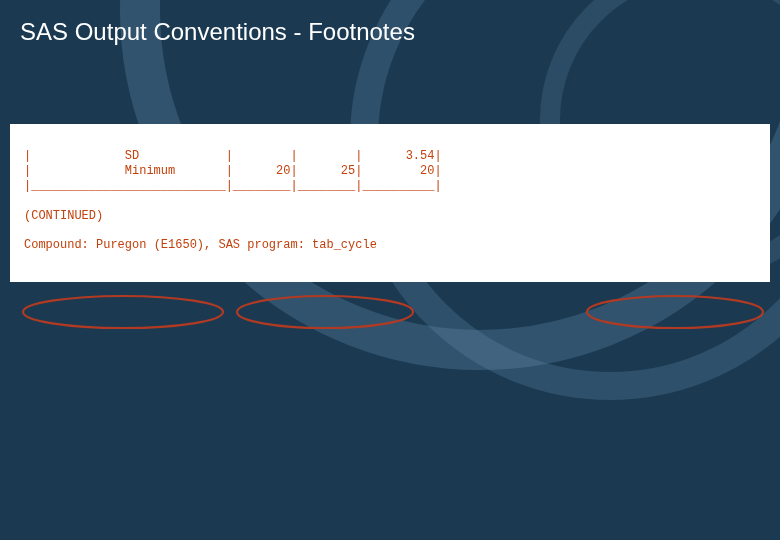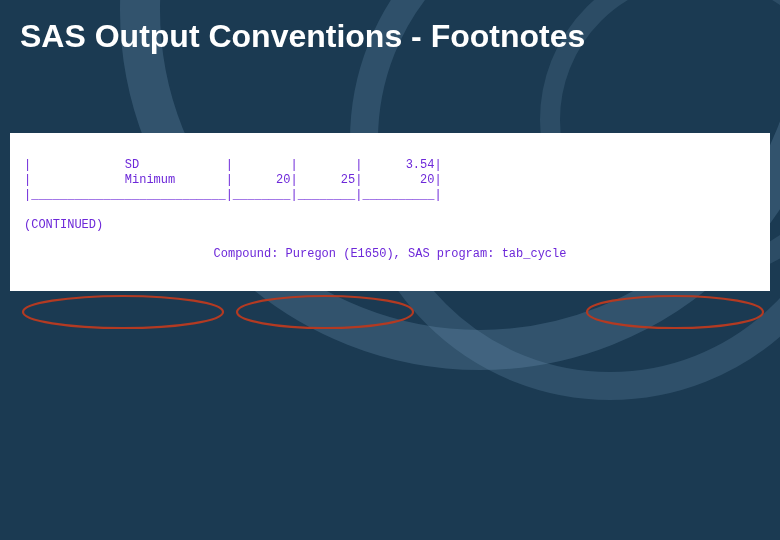--- a/index.html
+++ b/index.html
@@ -23,41 +23,41 @@
     border: 2px solid rgba(130,170,200,0.35);
   }
   .ring1 { width: 720px; height: 720px; left: 120px; top: -350px; border-width: 40px; border-color: rgba(120,160,190,0.25); }
   .ring2 { width: 520px; height: 520px; left: 350px; top: -120px; border-width: 28px; border-color: rgba(120,160,190,0.22); }
   .ring3 { width: 320px; height: 320px; left: 540px; top: -40px;  border-width: 20px; border-color: rgba(120,160,190,0.18); }
 
   .slide-title {
     position: relative;
     z-index: 2;
     color: #ffffff;
-    font-size: 32px;
-    font-weight: bold;
+    font-size: 24px;
+    font-weight: normal;
     padding: 18px 20px 8px 20px;
   }
 
   .output-panel {
     position: relative;
     z-index: 2;
     background: #ffffff;
     margin: 70px 10px 0 10px;
     padding: 10px 14px 14px 14px;
     font-family: "Courier New", Courier, monospace;
     font-size: 12px;
-    color: #6d28d9;
+    color: #c2410c;
     line-height: 1.25;
     white-space: pre;
   }
 
   .footline {
     display: flex;
-    justify-content: center;
+    justify-content: space-between;
     align-items: baseline;
     white-space: normal;
     margin-top: 14px;
     font-family: "Courier New", Courier, monospace;
     font-size: 12px;
   }
   .footline .left { white-space: pre; }
   .footline .right { white-space: pre; }
 
   

